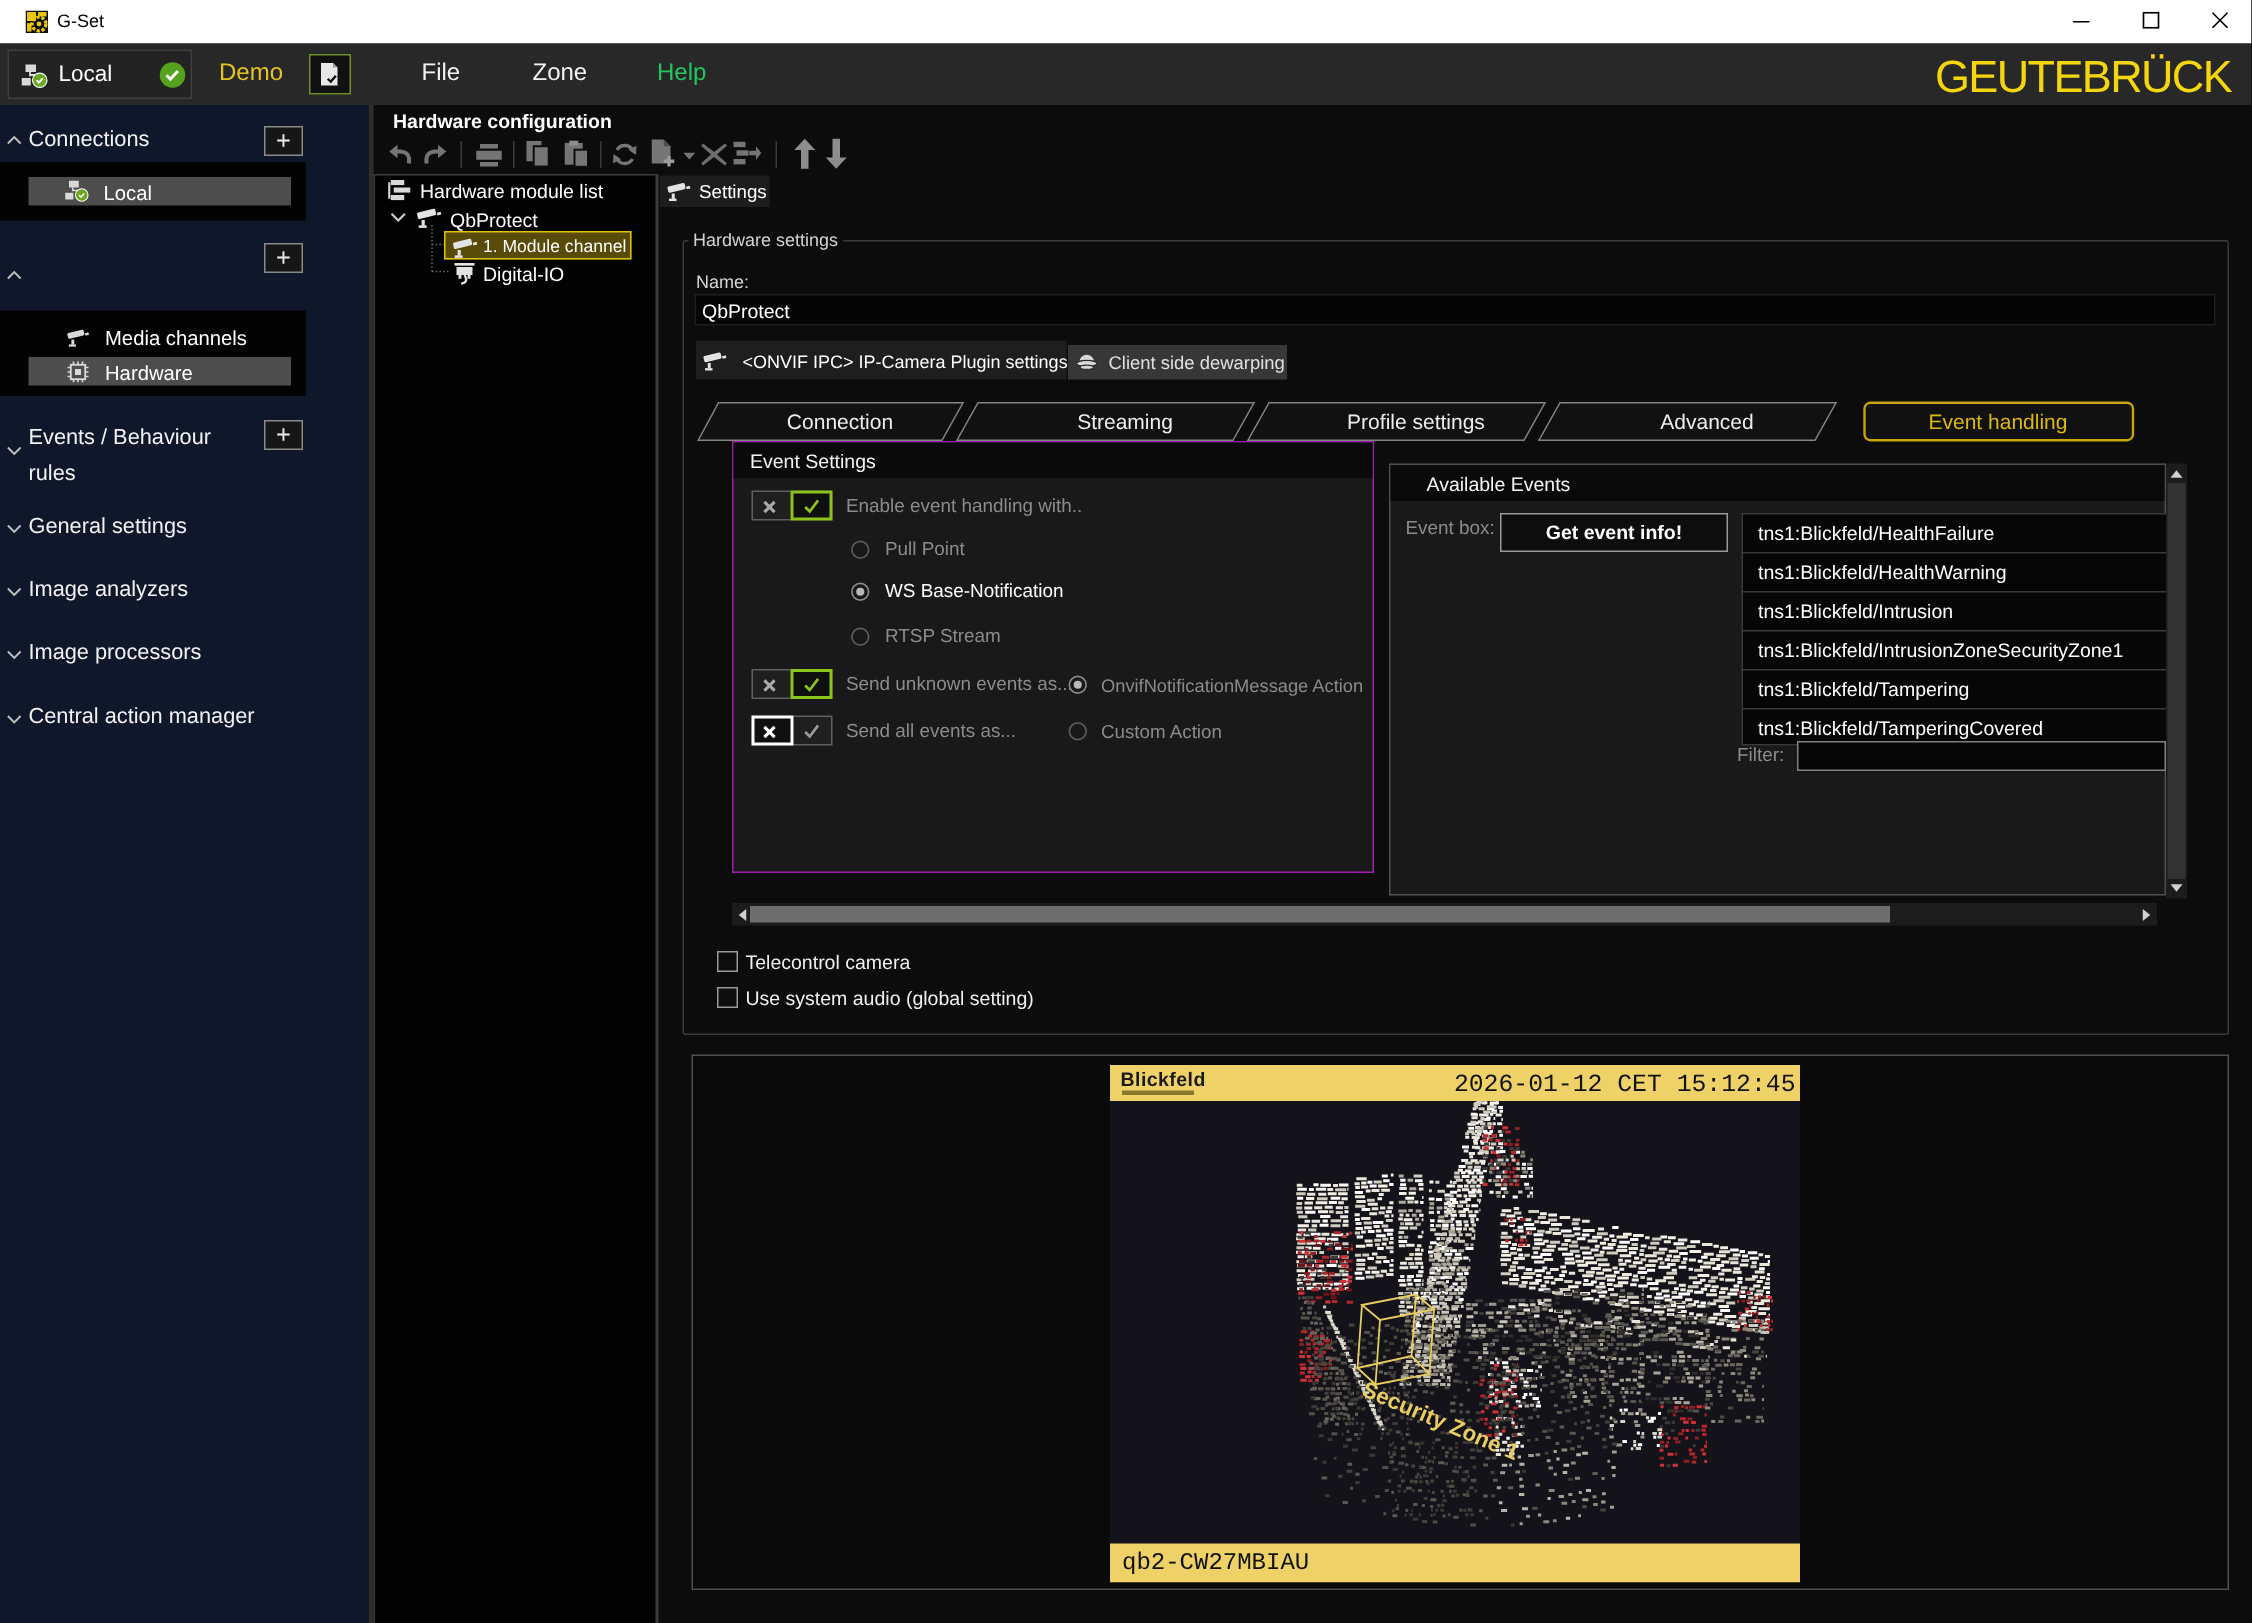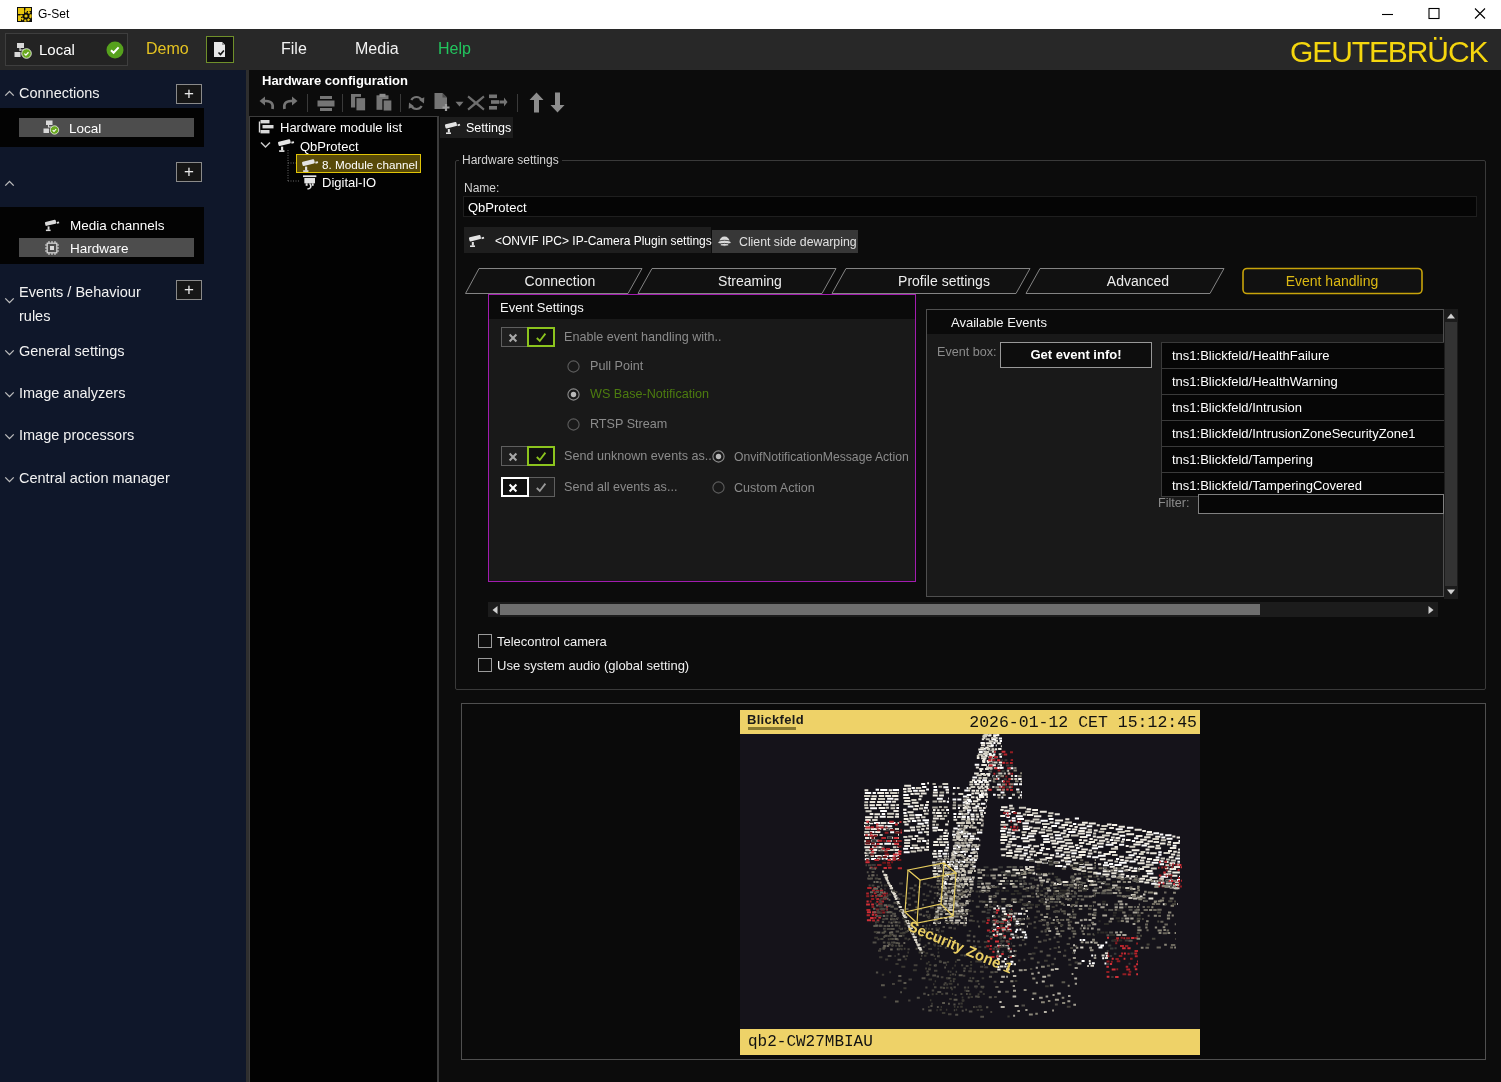--- a/index.html
+++ b/index.html
@@ -51,21 +51,21 @@
   </div>
   <div class="abs" style="left:146px;top:11px;font-size:16px;color:#e5c321">Demo</div>
   <div class="abs" style="left:206px;top:7px;width:28px;height:27px;background:#111;border:1px solid #6f8f2a">
     <svg class="abs" style="left:6px;top:4px" width="14" height="17" viewBox="0 0 14 17">
       <path d="M1 1 h8 l3 3 v12 h-11 z" fill="#e8e8e8"></path>
       <path d="M9 1 l3 3 h-3 z" fill="#9a9a9a"></path>
       <path d="M5.5 11.5 l2 2 l3.4-4" stroke="#111" stroke-width="1.6" fill="none"></path>
     </svg>
   </div>
   <div class="abs" style="left:281px;top:11px;font-size:16px;color:#f2f2f2">File</div>
-  <div class="abs" style="left:355px;top:11px;font-size:16px;color:#f2f2f2">Media</div>
+  <div class="abs" style="left:355px;top:11px;font-size:16px;color:#f2f2f2">Zone</div>
   <div class="abs" style="left:438px;top:11px;font-size:16px;color:#22c55e">Help</div>
   <div class="abs" style="left:1290px;top:6px;font-size:30px;color:#f5d60e;letter-spacing:-1.1px;white-space:nowrap">GEUTEBRÜCK</div>
 </div>
 
 <div class="abs" style="left:0;top:70px;width:246px;height:1012px;background:#0f172a">
   <svg class="abs" style="left:4px;top:20px" width="11" height="7" viewBox="0 0 13 8">
         <path d="M1.5 6.5 L6.5 1.5 L11.5 6.5" stroke="#bdbdbd" stroke-width="1.6" fill="none"></path>
       </svg>
   <div class="abs" style="left:19px;top:15px;font-size:14.5px;color:#f2f2f2;white-space:nowrap">Connections</div>
   <div class="abs" style="left:176px;top:14px;width:26px;height:20px;background:#161616;border:1px solid #8a8a8a">
@@ -219,21 +219,21 @@
 <svg class="abs" style="left:286px;top:150px" width="20" height="36" viewBox="0 0 20 36">
       <path d="M2 0 V32 M2 13 H14 M2 31 H14" stroke="#6a6a6a" stroke-width="1" stroke-dasharray="1 1.5" fill="none"></path>
     </svg>
 <div class="abs" style="left:296px;top:154px;width:125px;height:19px;background:#584a08;border:1px solid #e0c407">
   <svg class="abs" style="left:4px;top:1px" width="18" height="17" viewBox="0 0 16 15">
     <path d="M1.6 5.0 l9.0-2.2 q0.9-0.22 1.12 0.68 l0.5 2.05 q0.22 0.9-0.68 1.12 l-9.0 2.2 q-0.9 0.22-1.12-0.68 l-0.5-2.05 q-0.22-0.9 0.68-1.12 z" fill="#e3e3e3"></path>
     <path d="M12.6 5.1 l2.3-0.56 0.4 1.65 -2.3 0.56 z" fill="#e3e3e3"></path>
     <rect x="3.6" y="9.4" width="1.9" height="3.4" fill="#e3e3e3"></rect>
     <rect x="1.9" y="12.6" width="4.7" height="1.5" fill="#e3e3e3"></rect>
   </svg>
-  <div class="abs" style="left:25px;top:3px;font-size:11.7px;color:#fff;white-space:nowrap">8. Module channel</div>
+  <div class="abs" style="left:25px;top:3px;font-size:11.7px;color:#fff;white-space:nowrap">1. Module channel</div>
 </div>
 <svg class="abs" style="left:302px;top:174px" width="18" height="16" viewBox="0 0 20 18">
   <rect x="1" y="1.5" width="15" height="2" fill="#e3e3e3"></rect>
   <rect x="2.5" y="4.5" width="12" height="6" fill="#e3e3e3"></rect>
   <rect x="4" y="10.5" width="2.2" height="2.8" fill="#e3e3e3"></rect>
   <rect x="10.8" y="10.5" width="2.2" height="2.8" fill="#e3e3e3"></rect>
   <path d="M8.5 10.5 q3.5 5.5-2.5 6.5" stroke="#e3e3e3" stroke-width="1.7" fill="none"></path>
 </svg>
 <div class="abs" style="left:322px;top:175px;font-size:13px;color:#fff;white-space:nowrap">Digital-IO</div>
 
@@ -302,21 +302,21 @@
 
   <circle class="abs"></circle>
   <svg class="abs" style="left:78px;top:65px" width="13" height="13" viewBox="0 0 13 13">
         <circle cx="6.5" cy="6.5" r="5.6" fill="none" stroke="#5c5c5c" stroke-width="1.1"></circle>
       </svg>
   <div class="abs" style="left:101px;top:64px;font-size:12.6px;color:#8b8b8b">Pull Point</div>
   <svg class="abs" style="left:78px;top:93px" width="13" height="13" viewBox="0 0 13 13">
         <circle cx="6.5" cy="6.5" r="5.6" fill="none" stroke="#8a8a8a" stroke-width="1.1"></circle>
         <circle cx="6.5" cy="6.5" r="2.7" fill="#b9b9b9"></circle>
       </svg>
-  <div class="abs" style="left:101px;top:92px;font-size:12.6px;color:#4d7c0f">WS Base-Notification</div>
+  <div class="abs" style="left:101px;top:92px;font-size:12.6px;color:#ffffff">WS Base-Notification</div>
   <svg class="abs" style="left:78px;top:123px" width="13" height="13" viewBox="0 0 13 13">
         <circle cx="6.5" cy="6.5" r="5.6" fill="none" stroke="#5c5c5c" stroke-width="1.1"></circle>
       </svg>
   <div class="abs" style="left:101px;top:122px;font-size:12.6px;color:#8b8b8b">RTSP Stream</div>
 
   <div class="abs" style="left:12px;top:151px;width:54px;height:20px;background:#1f1f1f;border:1px solid #5f5f5f"></div>
   <div class="abs" style="left:38px;top:151px;width:28px;height:20px;background:#101010;border:2px solid #8cc41e"></div>
   <svg class="abs" style="left:19px;top:157px" width="10" height="10" viewBox="0 0 10 10">
         <path d="M1.6 1.6 L8.4 8.4 M8.4 1.6 L1.6 8.4" stroke="#a8a8a8" stroke-width="2.1"></path>
       </svg>

